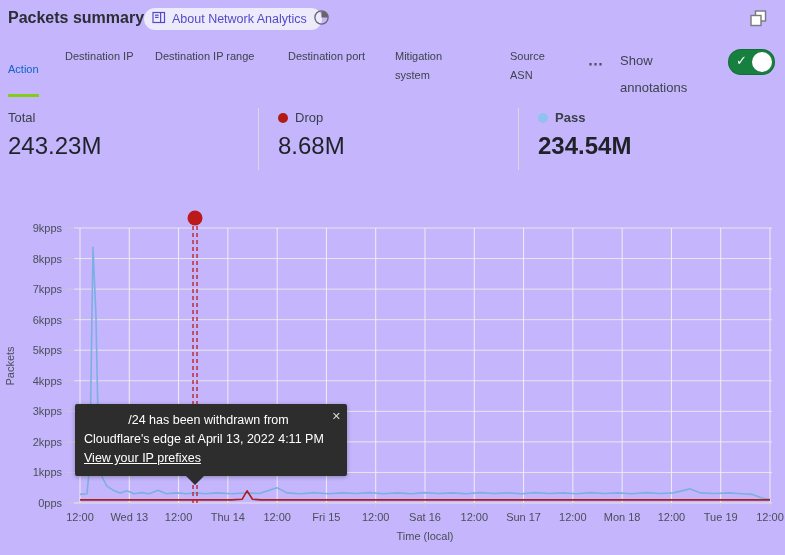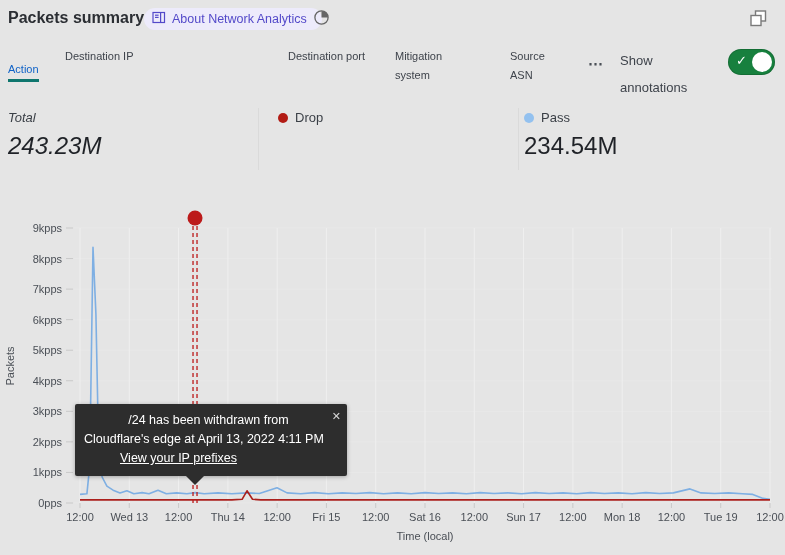--- a/index.html
+++ b/index.html
@@ -1,66 +1,66 @@
 <!DOCTYPE html>
 <html><head>
 <meta charset="utf-8">
 <style>
   * { box-sizing: border-box; margin: 0; padding: 0; }
   body { background:#fff; font-family:"Liberation Sans", sans-serif; }
-  #page { position:relative; width:785px; height:555px; background:#e5e5e5; overflow:hidden; }
+  #page { position:relative; width:785px; height:555px; background:#c4b5fd; overflow:hidden; }
 
   
   .page-title { position:absolute; left:8px; top:9px; font-size:16px; font-weight:bold; color:#2b2e33; }
   .badge { position:absolute; left:144px; top:8px; height:22px; display:flex; align-items:center; gap:6px;
            padding:0 15px 0 8px; border-radius:11px; background:#edebfb; color:#5349c9; font-size:12.5px; cursor:pointer; }
   .clock-wrap { position:absolute; left:313px; top:9px; width:17px; height:17px; cursor:pointer; }
   .window-wrap { position:absolute; left:749px; top:9px; width:19px; height:19px; cursor:pointer; }
 
   
   .tabs { position:absolute; left:0; top:47px; width:785px; height:46px; }
   .tab { position:absolute; top:0; font-size:11px; line-height:19px; color:#3e434b; cursor:pointer; }
   .tab.active { color:#0f62c7; }
-  #tab-0 { left:8px; top:13px; padding-bottom:0; border-bottom:3px solid #0f766e; }
+  #tab-0 { left:8px; top:13px; padding-bottom:15px; border-bottom:3px solid #84cc16; }
   #tab-1 { left:65px;  width:80px; }
   #tab-2 { left:155px; width:102px; }
   #tab-3 { left:288px; width:80px; }
   #tab-4 { left:395px; width:80px; }
   #tab-5 { left:510px; width:56px; }
   .more-tabs { position:absolute; left:588px; top:8px; color:#4a4f56; font-size:15px; font-weight:bold;
                letter-spacing:1px; cursor:pointer; }
   .show-annot { position:absolute; left:620px; top:0; width:92px; font-size:13px; line-height:27px; color:#3e434b; }
   .toggle { position:absolute; left:728px; top:2px; width:47px; height:26px; border-radius:13px;
             background:#c4c4c4; cursor:pointer; box-shadow: inset 0 0 0 1px rgba(0,0,0,.15); }
   .toggle.on { background:#17803e; }
   .toggle .knob { position:absolute; right:3px; top:3px; width:20px; height:20px; border-radius:50%; background:#fff; }
   .toggle .check { position:absolute; left:8px; top:4px; color:#fff; font-size:13px; }
 
   
   .stat { position:absolute; top:110px; }
-  #stat-0 { left:8px;font-style:italic; } #stat-1 { left:278px; } #stat-2 { left:524px; }
+  #stat-0 { left:8px; } #stat-1 { left:278px; } #stat-2 { left:538px;font-weight:bold; }
   .stat-label { display:flex; align-items:center; gap:7px; font-size:13px; color:#3a3f46; }
   .stat-dot { width:10px; height:10px; border-radius:50%; display:inline-block; }
   .stat-value { font-size:24px; color:#1f2227; margin-top:7px; }
   .vdiv { position:absolute; top:108px; width:1px; height:62px; background:#dadada; }
   #vdiv-0 { left:258px; } #vdiv-1 { left:518px; }
 
   
   #chart-svg { position:absolute; left:0; top:0; width:785px; height:555px; z-index:1; }
   .ylab, .xlab { font-family:"Liberation Sans", sans-serif; font-size:11px; fill:#4a4f56; }
 
   
   .tooltip { position:absolute; left:75px; top:404px; width:272px; z-index:5; background:#2d2d2d; color:#fff;
              border-radius:2px; padding:7px 10px 8px 9px; font-size:12.5px; line-height:19px;
              box-shadow:0 1px 4px rgba(0,0,0,.3); }
   .tooltip:after { content:""; position:absolute; left:111px; bottom:-9px; border:9px solid transparent;
                    border-top-color:#2d2d2d; border-bottom:none; }
   .tt-line1 { text-align:center; padding-right:4px; }
   .tt-close { position:absolute; right:6px; top:3px; color:#d8d8d8; font-size:11px; cursor:pointer; }
-  .tt-link { color:#fff; text-decoration:underline; cursor:pointer; display:inline-block;margin-left:36px; }
+  .tt-link { color:#fff; text-decoration:underline; cursor:pointer; display:inline-block; }
 </style>
 </head>
 <body>
 
 <div id="page">
 
   <div class="page-title">Packets summary</div>
 
   <div class="badge">
     <span>
@@ -86,20 +86,21 @@
   <div class="window-wrap">
     <svg width="19" height="19" viewBox="0 0 19 19">
       <rect x="6.5" y="2" width="10" height="10" fill="#fff" stroke="#7a7a7a" stroke-width="1.4"></rect>
       <rect x="2" y="6.5" width="10" height="10" fill="#fff" stroke="#7a7a7a" stroke-width="1.4"></rect>
     </svg>
   </div>
 
   <div class="tabs">
     <div class="tab active" id="tab-0">Action</div>
     <div class="tab" id="tab-1">Destination IP</div>
+    <div class="tab" id="tab-2">Destination IP range</div>
     <div class="tab" id="tab-3">Destination port</div>
     <div class="tab" id="tab-5">Source ASN</div>
     <div class="tab" id="tab-4">Mitigation system</div>
     <div class="more-tabs">⋯</div>
     <div class="show-annot">Show annotations</div>
     <div class="toggle on" id="annot-toggle">
       <span class="check">✓</span>
       <span class="knob"></span>
     </div>
   </div>
@@ -108,20 +109,21 @@
     <div class="stat-label">
       <span>Total</span>
     </div>
     <div class="stat-value">243.23M</div>
   </div>
   <div class="stat" id="stat-1">
     <div class="stat-label">
       <span class="stat-dot" style="background: rgb(178, 27, 20);"></span>
       <span>Drop</span>
     </div>
+    <div class="stat-value">8.68M</div>
   </div>
   <div class="stat" id="stat-2">
     <div class="stat-label">
       <span class="stat-dot" style="background: rgb(147, 193, 239);"></span>
       <span>Pass</span>
     </div>
     <div class="stat-value">234.54M</div>
   </div>
   <div class="vdiv" id="vdiv-0"></div>
   <div class="vdiv" id="vdiv-1"></div>

